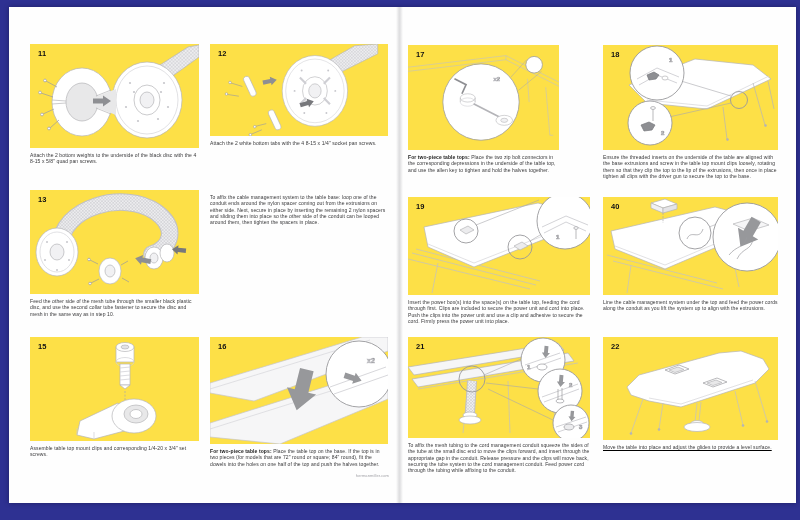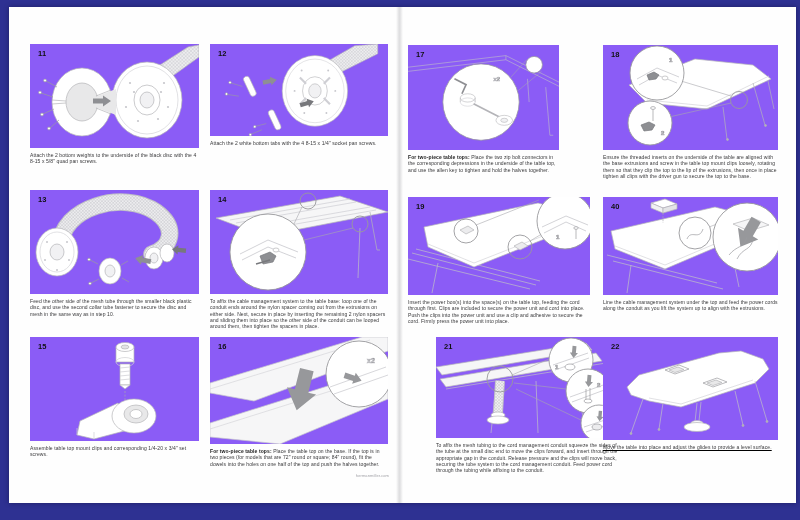--- a/index.html
+++ b/index.html
@@ -3,21 +3,21 @@
 <meta charset="utf-8">
 <style>
   html,body{margin:0;padding:0;background:#2e3192;}
   .stage{position:relative;width:800px;height:520px;background:#2e3192;overflow:hidden;
          font-family:"Liberation Sans",sans-serif;}
   .sheet{position:absolute;left:9px;top:7px;width:787px;height:496px;background:#fefefe;
          box-shadow:0 0 5px rgba(10,10,40,.45);}
   .seam{position:absolute;left:387px;top:0;width:7px;height:100%;
         background:linear-gradient(to right,rgba(0,0,0,0),rgba(60,60,70,.16) 45%,rgba(60,60,70,.16) 55%,rgba(0,0,0,0));}
   .panel{position:absolute;}
-  .canvas{position:relative;width:100%;background:#8b5cf6;}
+  .canvas{position:relative;width:100%;background:#fde047;}
   .canvas svg{display:block;width:100%;height:100%;}
   .num{position:absolute;top:6px;left:8px;font:700 7.5px/1 "Liberation Sans",sans-serif;
        color:#101012;letter-spacing:.2px;}
   .cap{margin:4px 0 0 0;font-size:5px;line-height:6.3px;color:#38383a;letter-spacing:.1px;}
   .cap strong{font-weight:700;color:#222;}
   .fineprint{position:absolute;left:300px;top:466px;width:80px;text-align:right;
              font-size:4px;color:#a0a0a6;letter-spacing:.1px;}
   .badge{font:700 7px "Liberation Sans",sans-serif;fill:#141416;}
   .badge-sm{font:700 6px "Liberation Sans",sans-serif;fill:#141416;}
 </style>
@@ -153,39 +153,20 @@
         <path transform="translate(113,70) rotate(192)" fill="#8e8f93" d="M-8,-2.4 L1,-2.4 L1,-5 L8,0 L1,5 L1,2.4 L-8,2.4 Z"></path>
         <path transform="translate(149,60) rotate(186)" fill="#77787c" d="M-7,-2.2 L1,-2.2 L1,-4.6 L7,0 L1,4.6 L1,2.2 L-7,2.2 Z"></path>
       </g>
     </svg>
     <span class="num">13</span>
    </div>
    <p class="cap"><strong></strong><span>Feed the other side of the mesh tube through the smaller black plastic disc, and use the second collar tube fastener to secure the disc and mesh in the same way as in step 10.</span></p>
   </section>
 
   <section class="panel" style="left:201px;top:183px;width:178px;">
-   <div class="canvas" style="height:104px;">
-    <svg viewBox="0 0 178 104">
-      <g stroke="#b4b4b8" stroke-width="0.7" fill="none">
-        <polygon points="6,28 130,6 178,22 54,46" fill="#f6f6f7"></polygon>
-        <path d="M20,30 L140,9 M26,33 L146,12 M40,38 L160,17 M46,41 L166,20" stroke="#cdcdd2"></path>
-        <path d="M160,22 L167,60 M167,60 L170,60 M54,46 L52,62"></path>
-        <path d="M150,38 L148,88" stroke="#c0c0c5"></path>
-        <circle cx="98" cy="11" r="8" fill="none" stroke="#98989c" stroke-width="0.9"></circle>
-        <circle cx="150" cy="34" r="8" fill="none" stroke="#98989c" stroke-width="0.9"></circle>
-        <path d="M83,36 L92,17 M94,50 L143,38" stroke="#a8a8ac" stroke-width="0.6"></path>
-        <circle cx="58" cy="62" r="38" fill="#fff" stroke="#98989c" stroke-width="0.9"></circle>
-        <path d="M30,64 L58,50 L88,62 M32,70 L58,57 L86,68" stroke="#c0c0c5"></path>
-        <path d="M50,66 l10,-4 l6,4 l-3,6 l-10,2 Z" fill="#8e8f93" stroke="#77787c"></path>
-        <path d="M46,74 l14,-4" stroke="#77787c" stroke-width="1.4"></path>
-        <ellipse cx="66" cy="60" rx="3" ry="2" fill="#fff"></ellipse>
-      </g>
-    </svg>
-    <span class="num">14</span>
-   </div>
    <p class="cap"><strong></strong><span>To affix the cable management system to the table base: loop one of the conduit ends around the nylon spacer coming out from the extrusions on either side. Next, secure in place by inserting the remaining 2 nylon spacers and sliding them into place so the other side of the conduit can be looped around them, then tighten the spacers in place.</span></p>
   </section>
 
   <section class="panel" style="left:21px;top:330px;width:169px;">
    <div class="canvas" style="height:104px;">
     <svg viewBox="0 0 169 104">
       <g stroke="#b4b4b8" stroke-width="0.7" fill="none">
         <g>
           <rect x="86" y="10" width="18" height="15" fill="#fff"></rect>
           <ellipse cx="95" cy="10" rx="9" ry="4.5" fill="#fff"></ellipse>
@@ -335,21 +316,21 @@
         <polygon points="130,27 150,21 166,28 146,34" stroke="#b4b4b8" fill="#f6f6f7"></polygon>
         <path transform="translate(146,35) rotate(30) scale(0.9)" fill="#97989b" stroke="none" d="M-6,-16 L6,-16 L6,2 L13,2 L0,19 L-13,2 L-6,2 Z"></path>
         <path d="M134,62 C140,50 148,54 150,42 M126,58 C134,48 140,52 144,40" stroke="#9b9b9f"></path>
       </g>
     </svg>
     <span class="num">40</span>
    </div>
    <p class="cap"><strong></strong><span>Line the cable management system under the top and feed the power cords along the conduit as you lift the system up to align with the extrusions.</span></p>
   </section>
 
-  <section class="panel" style="left:399px;top:330px;width:182px;margin-left:28px;">
+  <section class="panel" style="left:399px;top:330px;width:182px;">
    <div class="canvas" style="height:101px;">
     <svg viewBox="0 0 182 101">
       <defs>
               <pattern id="mesh21" width="3" height="3" patternUnits="userSpaceOnUse">
         <rect width="3" height="3" fill="#ededef"></rect>
                 <path d="M0,0L3,3M3,0L0,3" stroke="#c2c2c8" stroke-width="0.4"></path>
               </pattern>
             </defs>
       <g stroke="#b4b4b8" stroke-width="0.7" fill="none">
         <polygon points="0,30 150,6 156,13 6,38" fill="#f6f6f7"></polygon>

